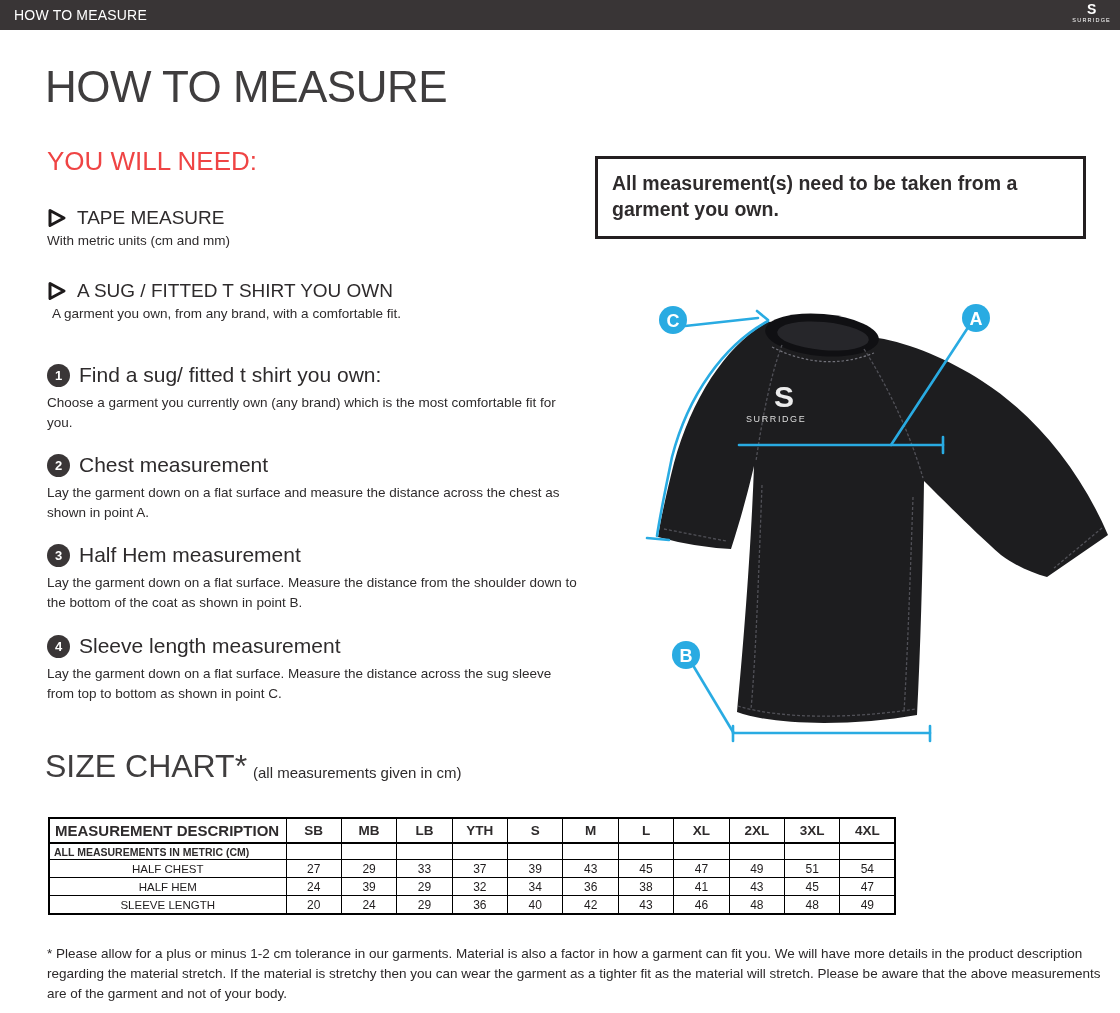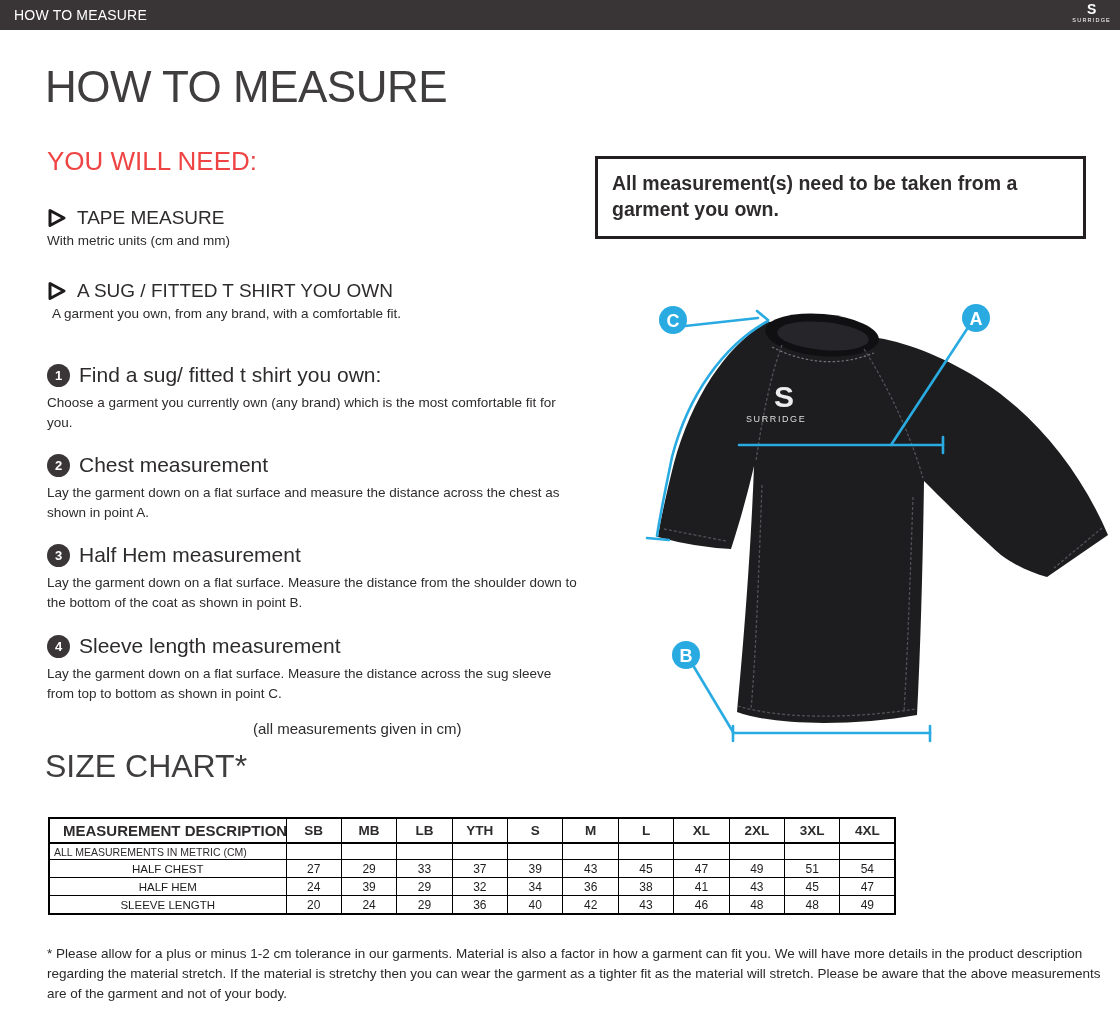--- a/index.html
+++ b/index.html
@@ -34,28 +34,28 @@
   .step-desc{font-size:13.5px;line-height:1.45;margin-top:6px;color:#2e2b2c;}
 
   .note-box{position:absolute;left:595px;top:156px;width:491px;box-sizing:border-box;
     border:3px solid #231f20;padding:11px 14px 13px 14px;font-size:19.5px;font-weight:bold;
     line-height:1.35;color:#2e2b2c;}
 
   .figure{position:absolute;left:610px;top:285px;width:510px;height:510px;}
 
   .size-chart-heading{position:absolute;left:45px;top:748px;margin:0;font-size:32px;
     font-weight:400;color:#3f3d3e;}
-  .size-chart-sub{position:absolute;left:253px;top:720px;font-size:15px;color:#2e2b2c;}
+  .size-chart-sub{position:absolute;left:253px;top:764px;font-size:15px;color:#2e2b2c;}
 
   .size-table{position:absolute;left:48px;top:817px;width:846px;border-collapse:collapse;
     table-layout:fixed;border:2px solid #000;}
   .size-table th,.size-table td{border:1px solid #000;padding:0 4px;overflow:hidden;white-space:nowrap;}
   .size-table thead th{height:23px;font-size:13.5px;font-weight:bold;text-align:center;border-bottom:2px solid #000;}
-  .size-table thead th.desc{font-size:15px;text-align:left;padding-left:13px;}
-  .metric-row td{height:15px;font-size:10.5px;font-weight:normal;text-align:left;}
+  .size-table thead th.desc{font-size:15px;text-align:left;padding-left:5px;}
+  .metric-row td{height:15px;font-size:10.5px;font-weight:bold;text-align:left;}
   .data-row td{height:17px;font-size:12px;text-align:center;color:#1f1c1d;}
   .data-row td.lbl{font-size:11.5px;text-align:center;}
 
   .footnote{position:absolute;left:47px;top:944px;width:1068px;font-size:13.5px;
     line-height:1.47;color:#2b2829;}
 </style>
 </head>
 <body>
 
 <div class="page">

